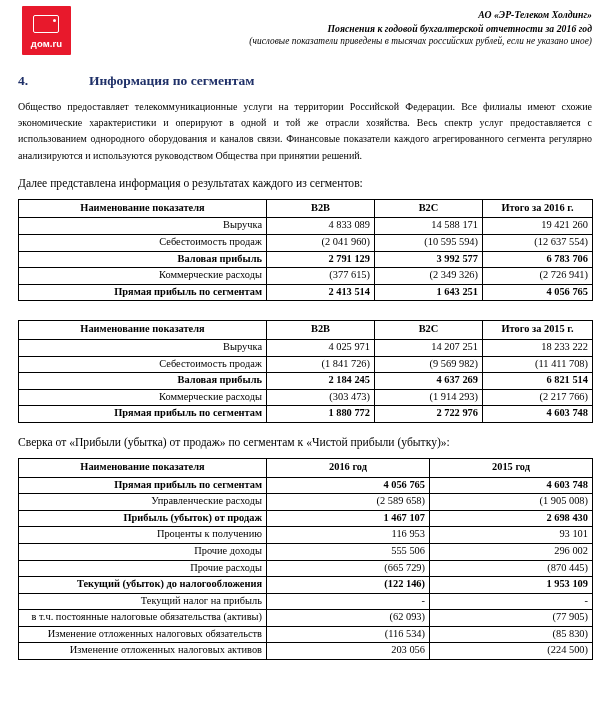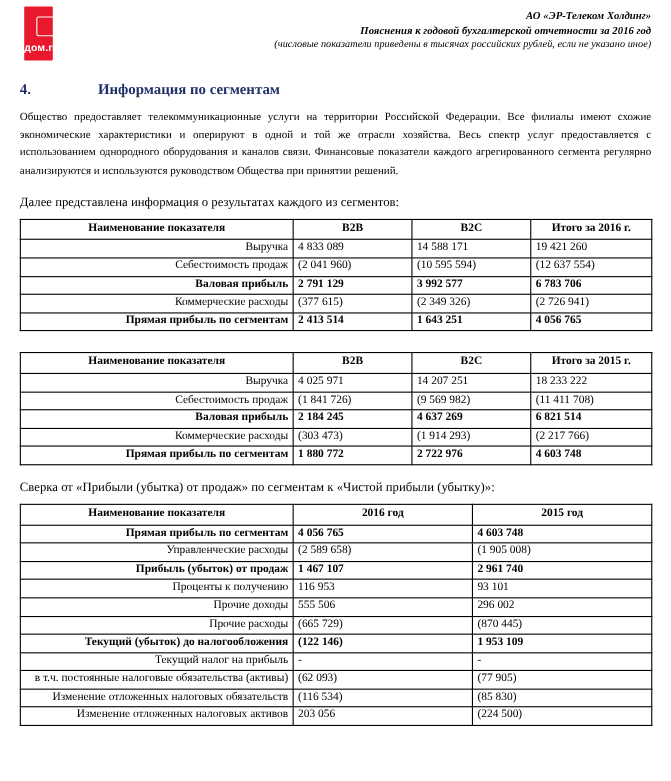--- a/index.html
+++ b/index.html
@@ -24,21 +24,21 @@
 
   
   .doc-header {
     display: flex;
     align-items: flex-start;
     justify-content: space-between;
     padding: 6px 18px 0 22px;
     box-sizing: border-box;
   }
   .logo {
-    width: 26px;
+    width: 49px;
     height: 49px;
     background: #e8192c;
     position: relative;
     flex: 0 0 auto;
     border-radius: 1px;
   }
   .logo-screen {
     position: absolute;
     left: 11px;
     top: 9px;
@@ -137,20 +137,21 @@
     white-space: nowrap;
   }
   table.fin th {
     text-align: center;
     font-weight: bold;
     vertical-align: middle;
     padding-top: 2px;
     padding-bottom: 3px;
   }
   table.fin td.num {
+    text-align: right;
     font-family: Liberation Serif, serif;
   }
   table.fin td.name {
     text-align: right;
     white-space: normal;
   }
   tr.bold td {
     font-weight: bold;
   }
   tr.bold td.name {
@@ -332,21 +333,21 @@
           <td class="num">4 603 748</td>
         </tr>
         <tr>
           <td class="name">Управленческие расходы</td>
           <td class="num">(2 589 658)</td>
           <td class="num">(1 905 008)</td>
         </tr>
         <tr class="bold">
           <td class="name">Прибыль (убыток) от продаж</td>
           <td class="num">1 467 107</td>
-          <td class="num">2 961 740</td>
+          <td class="num">2 698 430</td>
         </tr>
         <tr>
           <td class="name">Проценты к получению</td>
           <td class="num">116 953</td>
           <td class="num">93 101</td>
         </tr>
         <tr>
           <td class="name">Прочие доходы</td>
           <td class="num">555 506</td>
           <td class="num">296 002</td>

